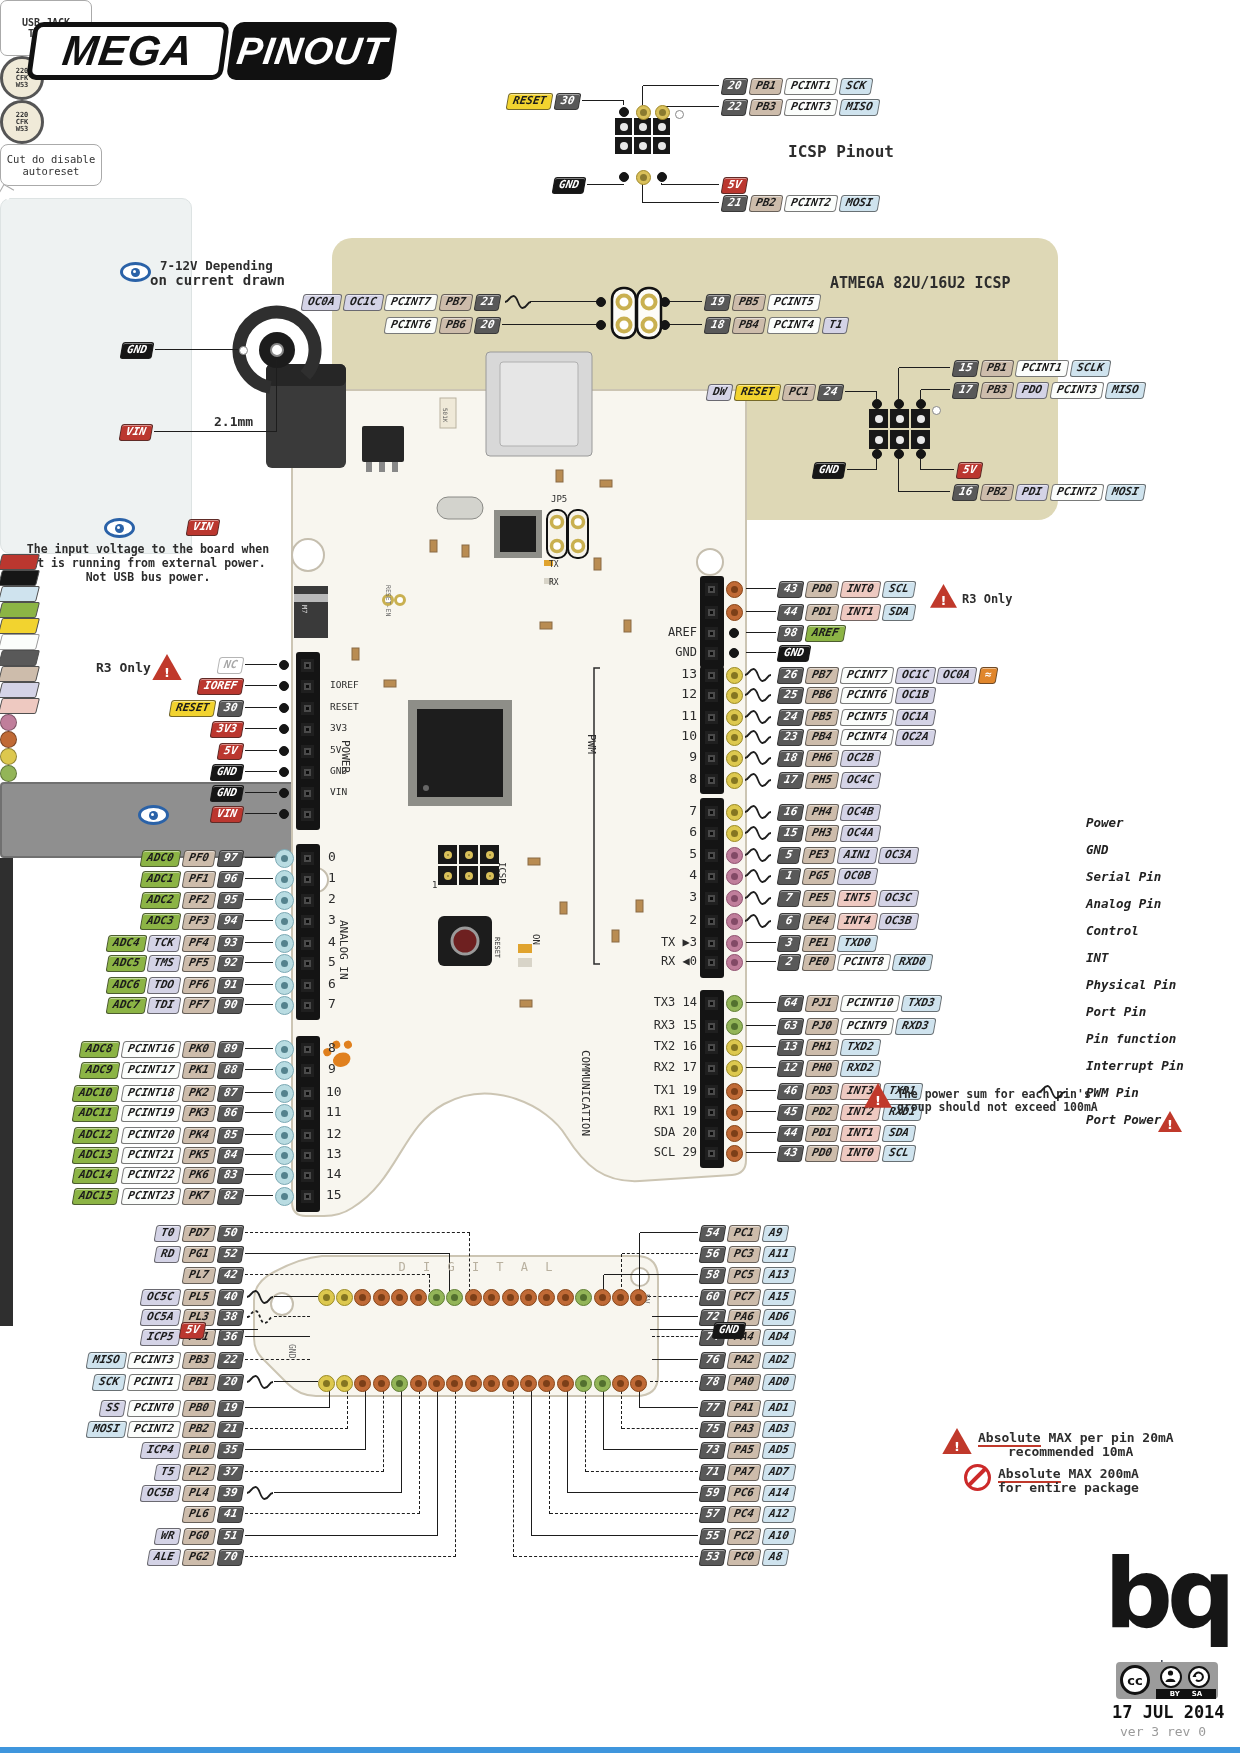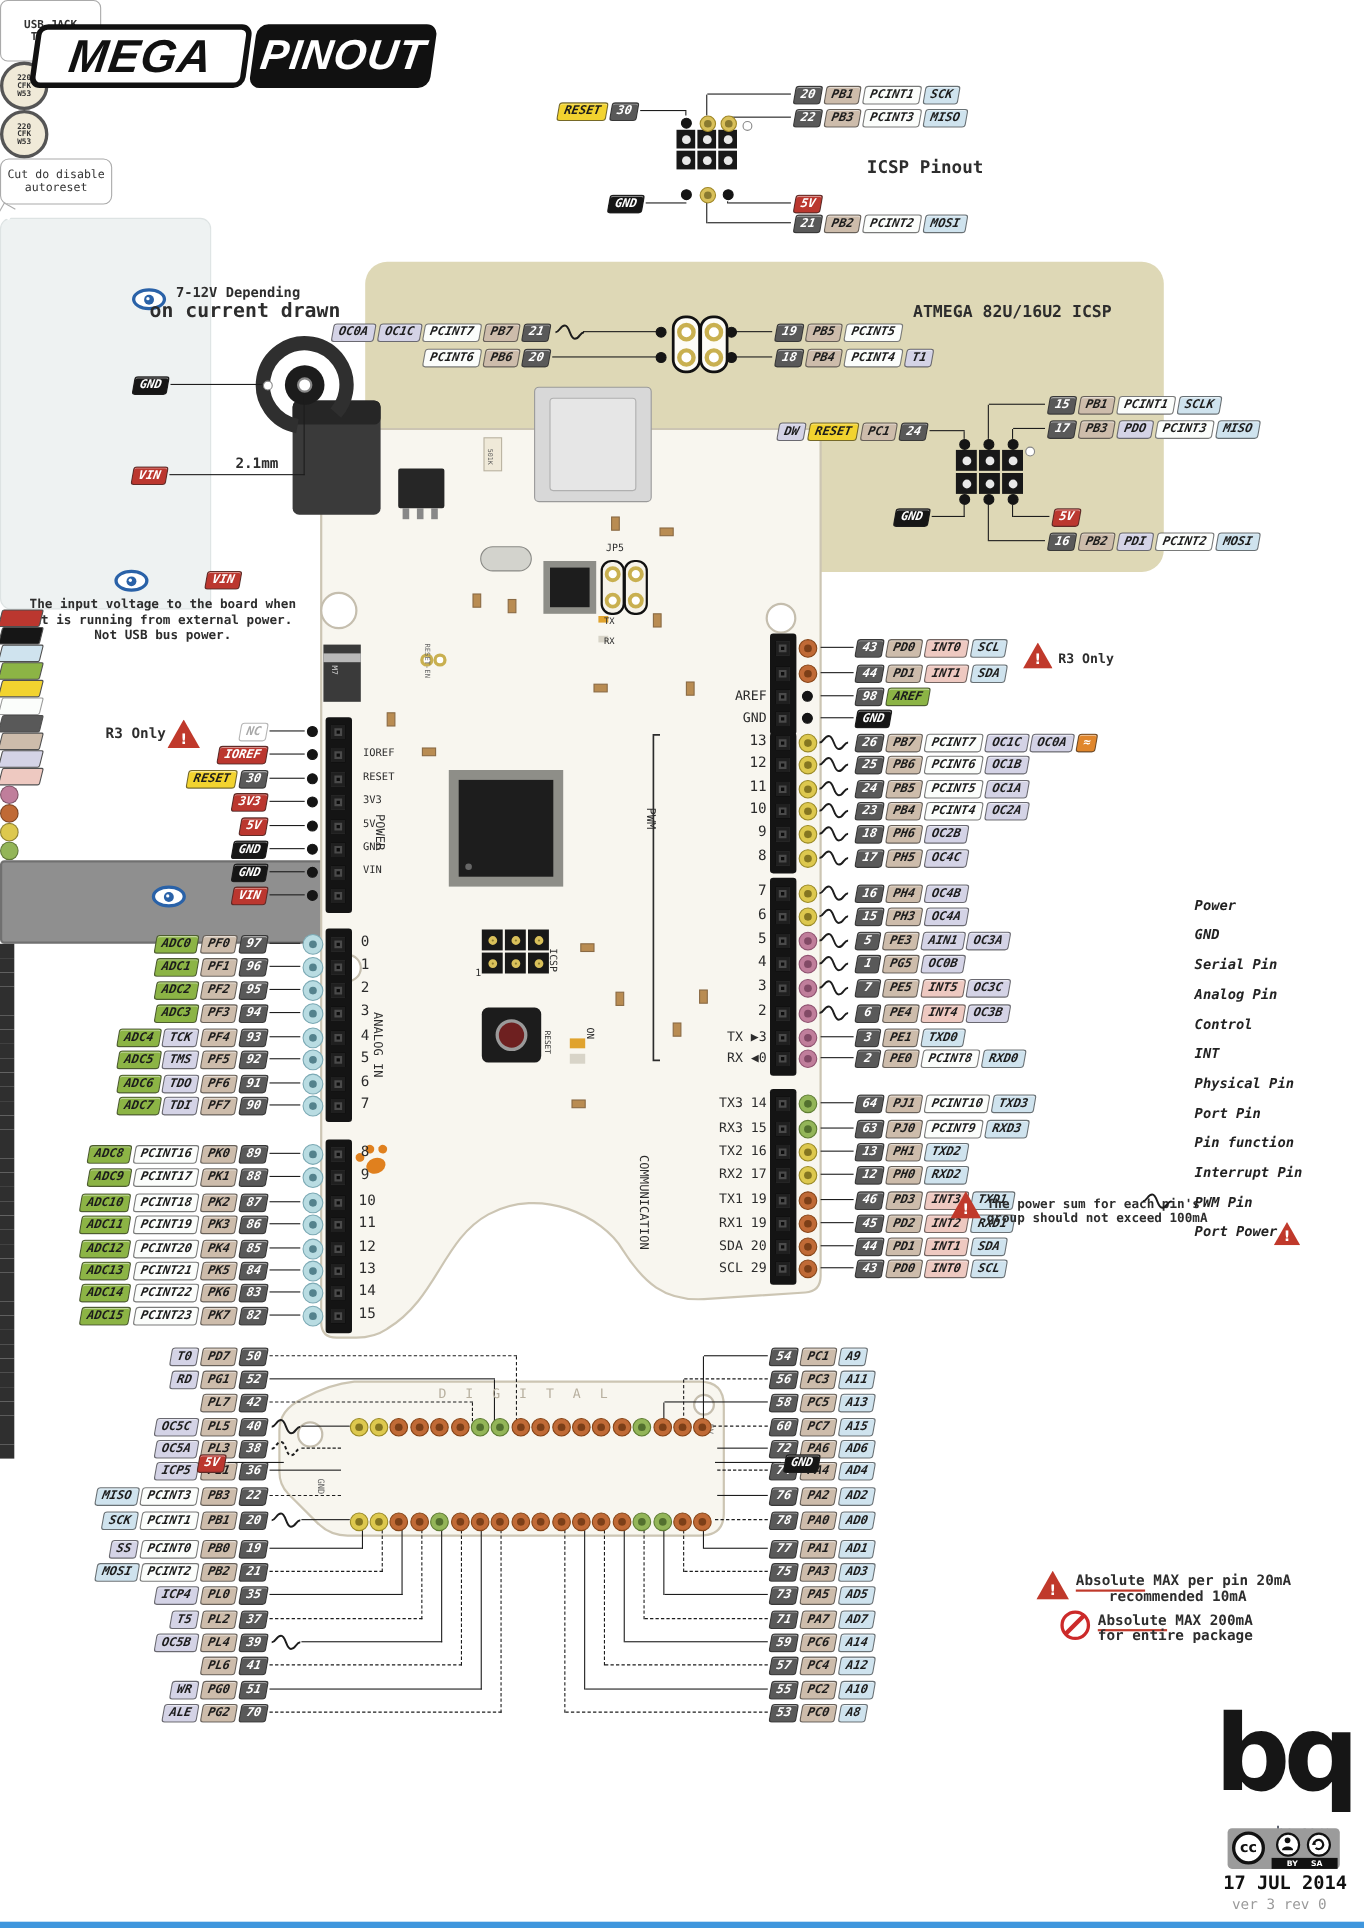--- a/index.html
+++ b/index.html
@@ -1233,21 +1233,21 @@
     <div class="eye" style="left: 120px; top: 262px;">
       <i></i>
     </div>
     <div class="eye" style="left: 104px; top: 518px;">
       <i></i>
     </div>
     <div class="eye" style="left: 138px; top: 805px;">
       <i></i>
     </div>
     <div class="note" style="left: 160px; top: 258px; font-size: 12.5px; font-weight: 700;">7-12V Depending</div>
-    <div class="note" style="left: 136px; top: 272px; font-size: 18px; font-weight: 700;">on current drawn</div>
+    <div class="note" style="left: 150px; top: 272px; font-size: 14px; font-weight: 700;">on current drawn</div>
     <div class="note" style="left: 214px; top: 414px; font-size: 13px; font-weight: 700;">2.1mm</div>
     <div class="note" style="left: 18px; top: 542px; font-size: 11.5px; font-weight: 700; width: 260px; text-align: center; white-space: normal;">The input voltage to the board when</div>
     <div class="note" style="left: 18px; top: 556px; font-size: 11.5px; font-weight: 700; width: 260px; text-align: center; white-space: normal;">it is running from external power.</div>
     <div class="note" style="left: 18px; top: 570px; font-size: 11.5px; font-weight: 700; width: 260px; text-align: center; white-space: normal;">Not USB bus power.</div>
     <div class="note" style="left: 96px; top: 660px; font-size: 13px; font-weight: 700;">R3 Only</div>
     <div class="note" style="left: 962px; top: 592px; font-size: 12px; font-weight: 700;">R3 Only</div>
     <div class="tri" style="left: 152px; top: 654px; width: 30px; height: 26.4px;">!</div>
     <div class="tri" style="left: 930px; top: 584px; width: 27px; height: 23.76px;">!</div>
     <div class="tri" style="left: 864px; top: 1083px; width: 28px; height: 24.64px;">!</div>
     <div class="tri" style="left: 942px; top: 1428px; width: 30px; height: 26.4px;">!</div>

